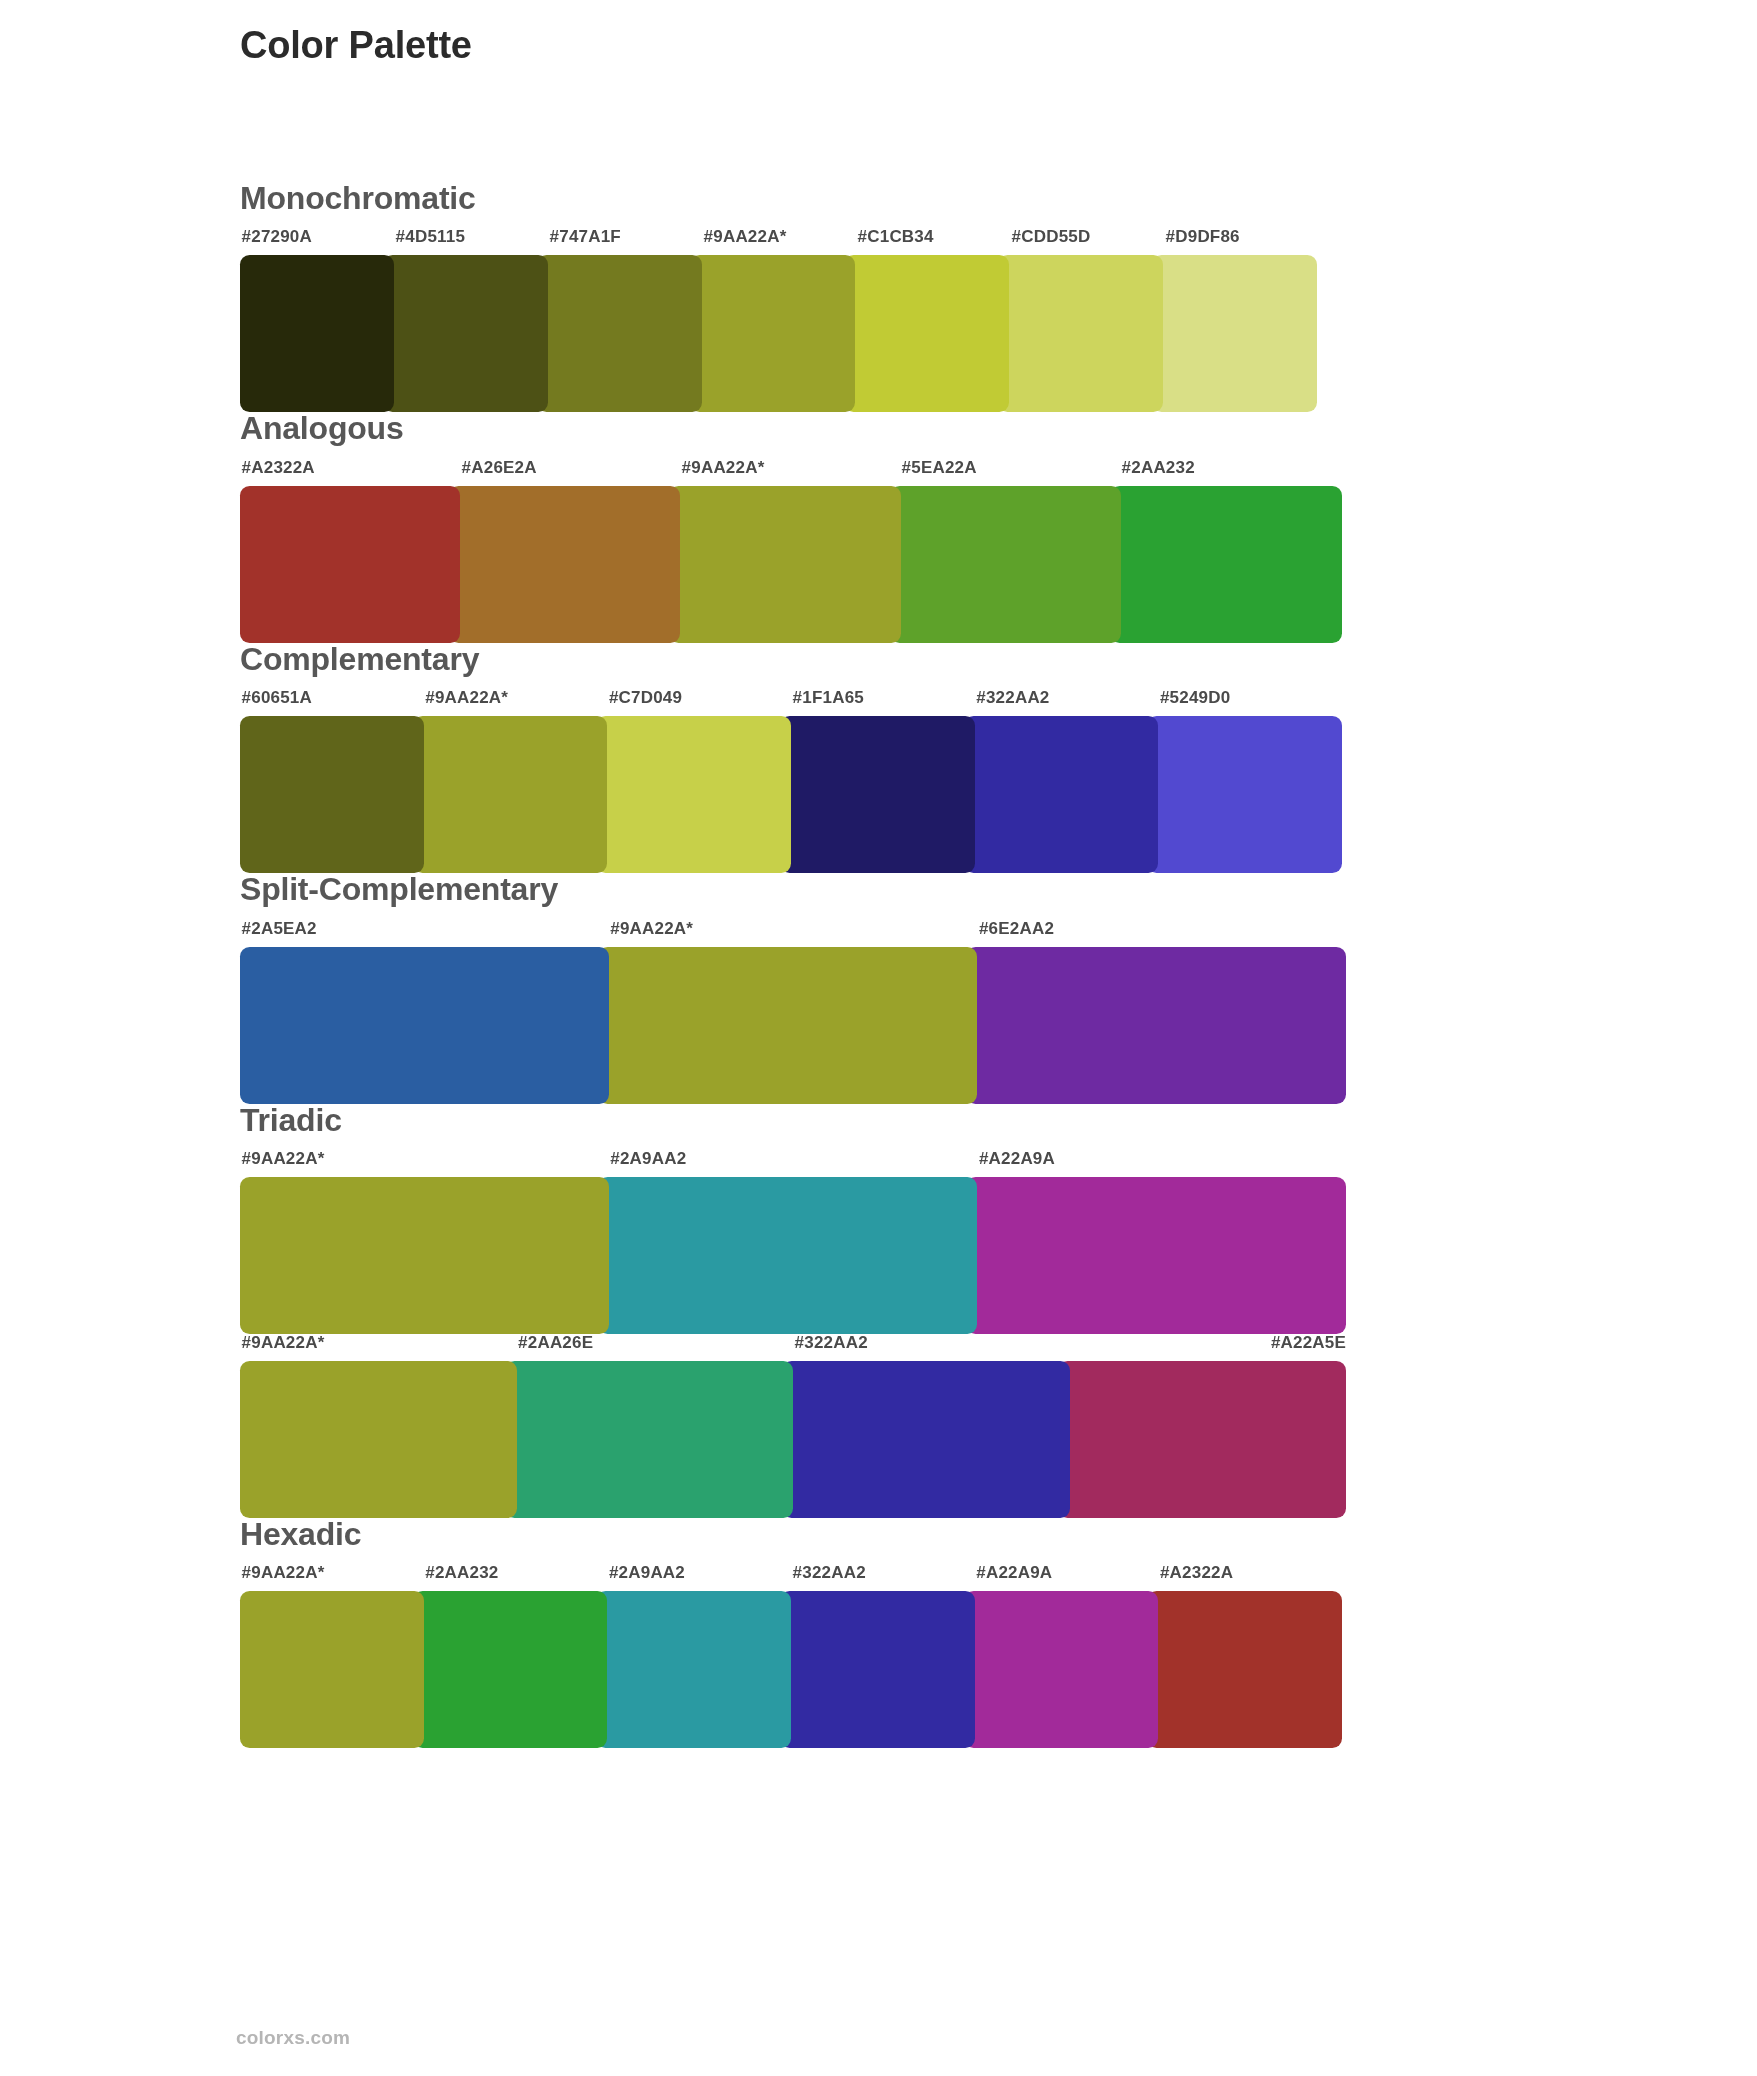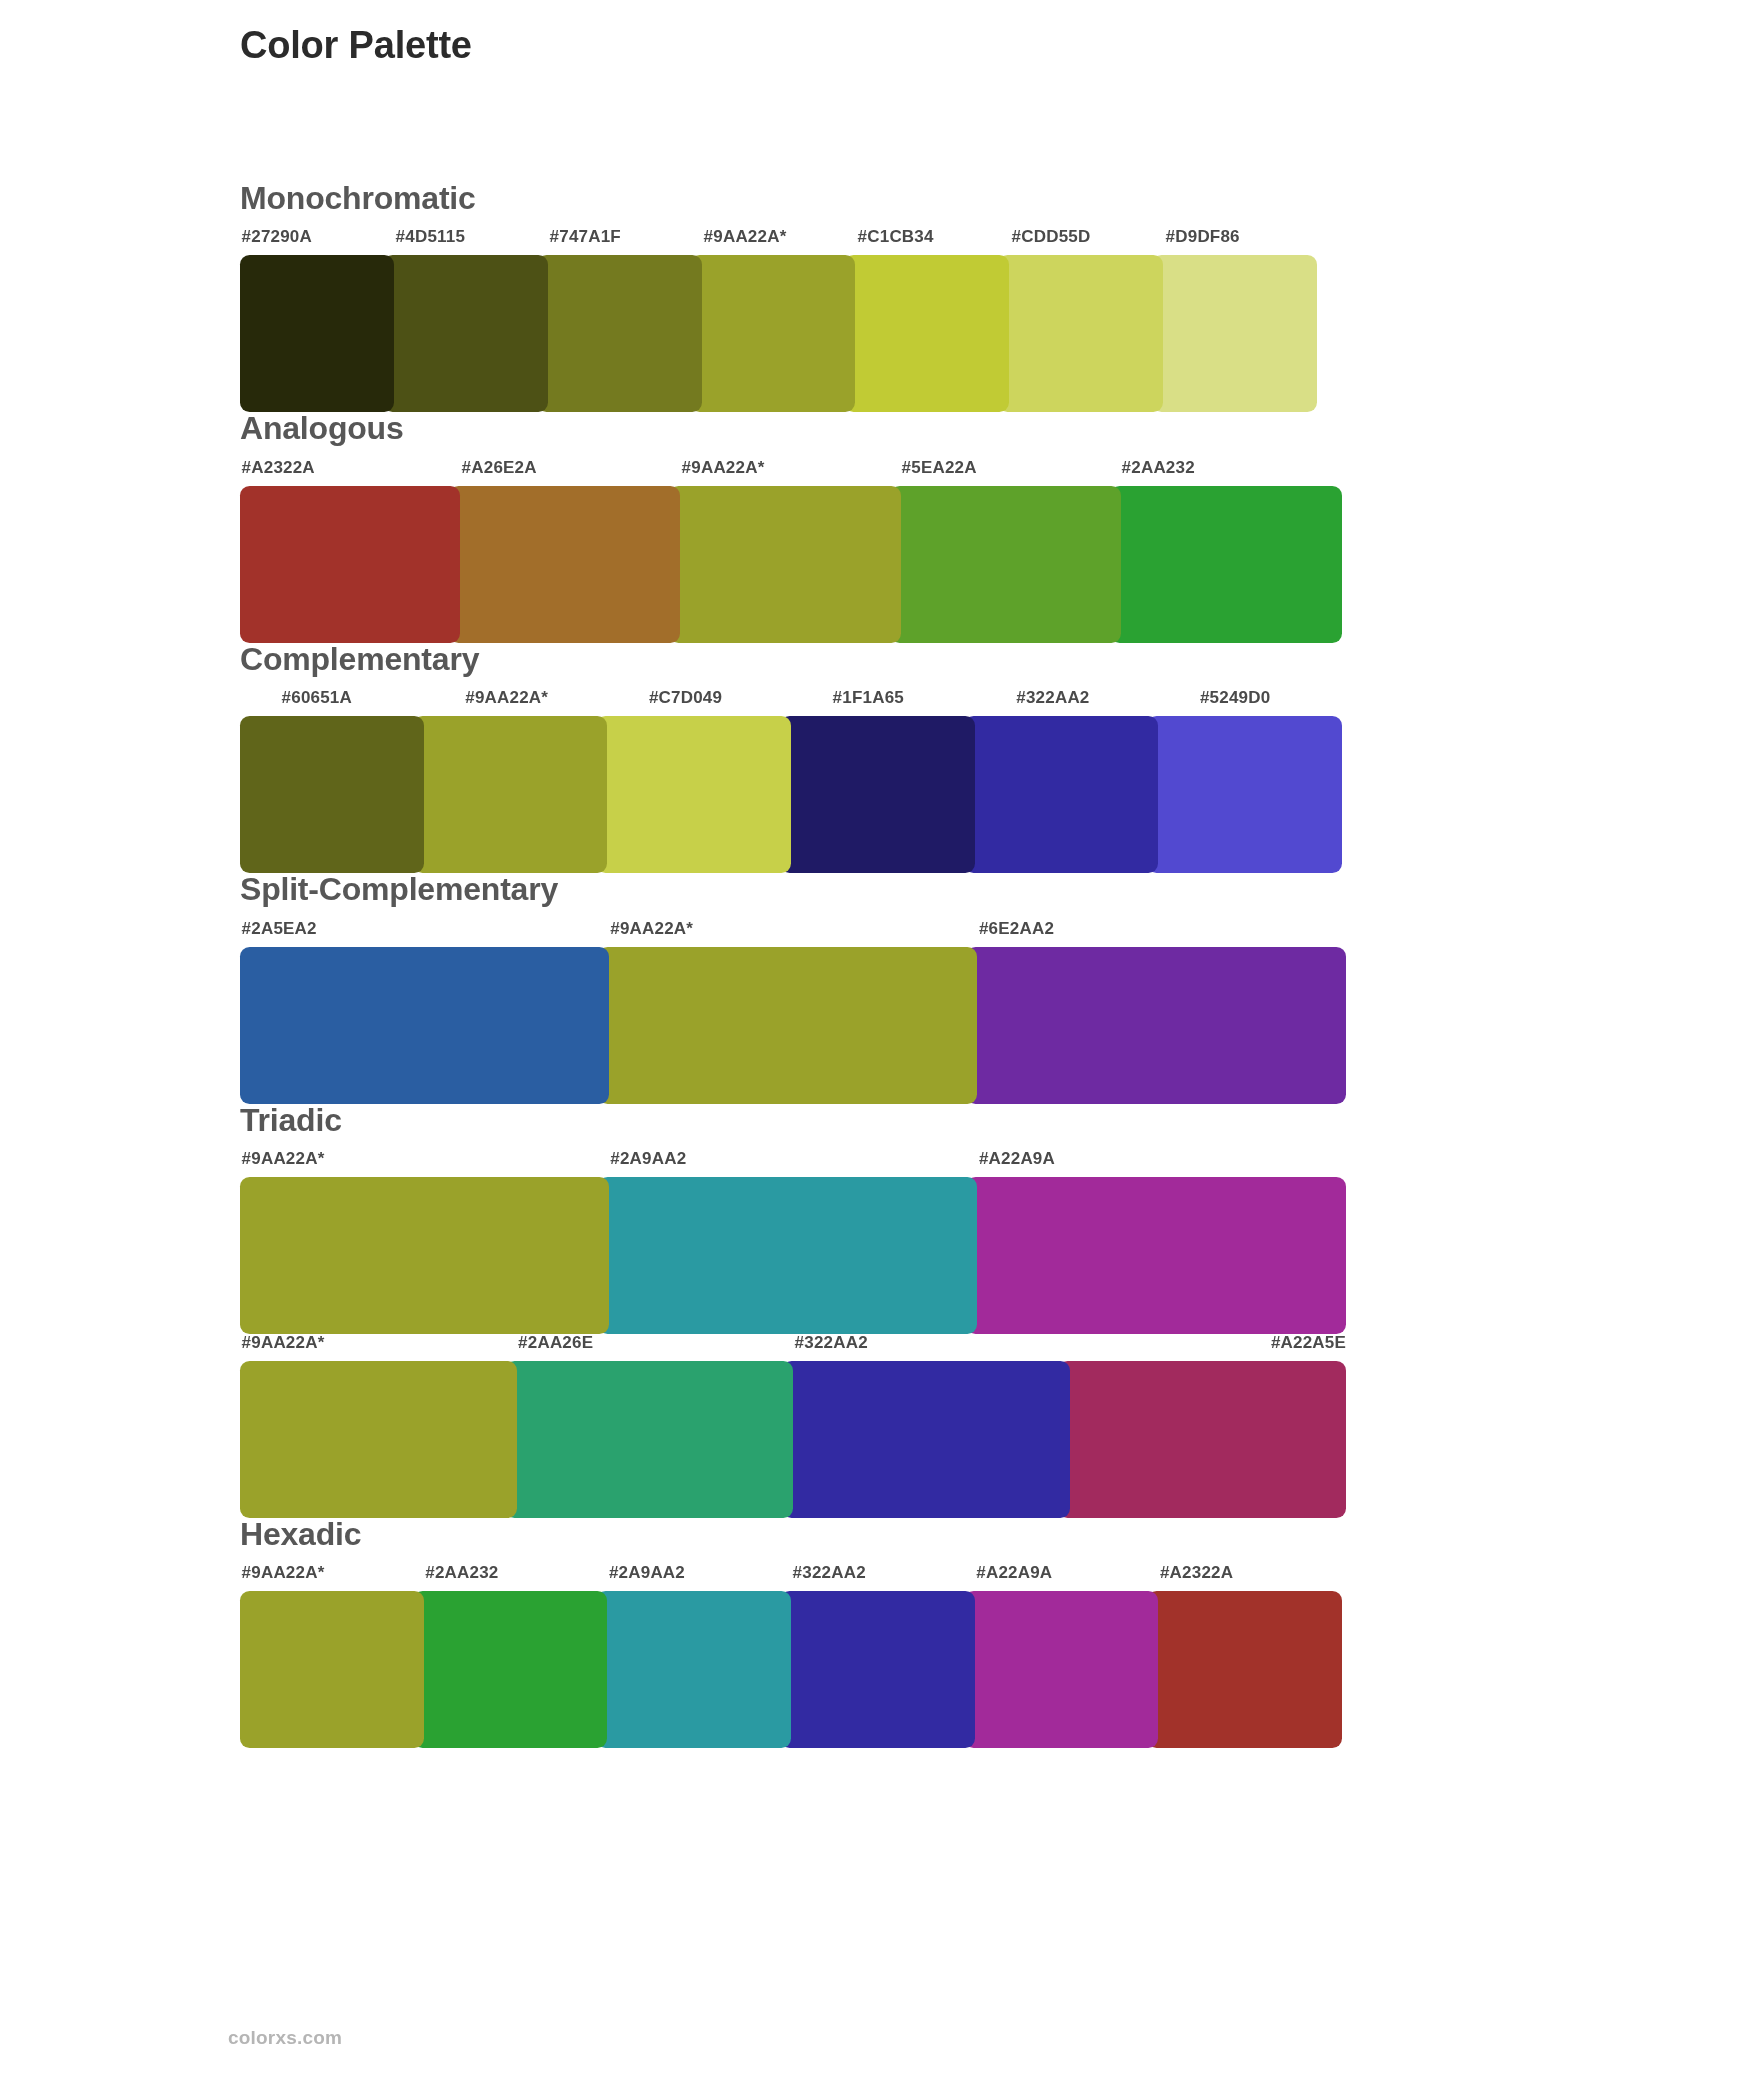--- a/index.html
+++ b/index.html
@@ -113,21 +113,21 @@
     margin-left: -11.2px;
   }
 
   .swatches-row .swatch {
     z-index: 1;
   }
 
   
   .footer {
     position: absolute;
-    left: 228px;
+    left: 236px;
     top: 2027px;
     font-size: 19px;
     font-weight: 600;
     color: #b5b5b5;
     letter-spacing: 0.2px;
   }
 </style>
 </head>
 <body>
 
@@ -171,21 +171,21 @@
         <div class="swatches-row" style="width: 1102px;">
           <div class="swatch" title="#A2322A" style="width: 220px; background: rgb(162, 50, 42); z-index: 5;"></div>
           <div class="swatch" title="#A26E2A" style="width: 232px; background: rgb(162, 110, 42); z-index: 4;"></div>
           <div class="swatch" title="#9AA22A*" style="width: 232px; background: rgb(154, 162, 42); z-index: 3;"></div>
           <div class="swatch" title="#5EA22A" style="width: 232px; background: rgb(94, 162, 42); z-index: 2;"></div>
           <div class="swatch" title="#2AA232" style="width: 232px; background: rgb(42, 162, 50); z-index: 1;"></div>
         </div>
       </div>
       <div class="section">
         <div class="section-heading">Complementary</div>
-        <div class="labels-row" style="width: 1102px; margin-left: 40px;">
+        <div class="labels-row" style="width: 1102px;">
           <div class="swatch-label" style="width: 184px;">#60651A</div>
           <div class="swatch-label" style="width: 184px;">#9AA22A*</div>
           <div class="swatch-label" style="width: 184px;">#C7D049</div>
           <div class="swatch-label" style="width: 184px;">#1F1A65</div>
           <div class="swatch-label" style="width: 184px;">#322AA2</div>
           <div class="swatch-label" style="width: 184px;">#5249D0</div>
         </div>
         <div class="swatches-row" style="width: 1102px;">
           <div class="swatch" title="#60651A" style="width: 184px; background: rgb(96, 101, 26); z-index: 6;"></div>
           <div class="swatch" title="#9AA22A*" style="width: 195px; background: rgb(154, 162, 42); z-index: 5;"></div>

